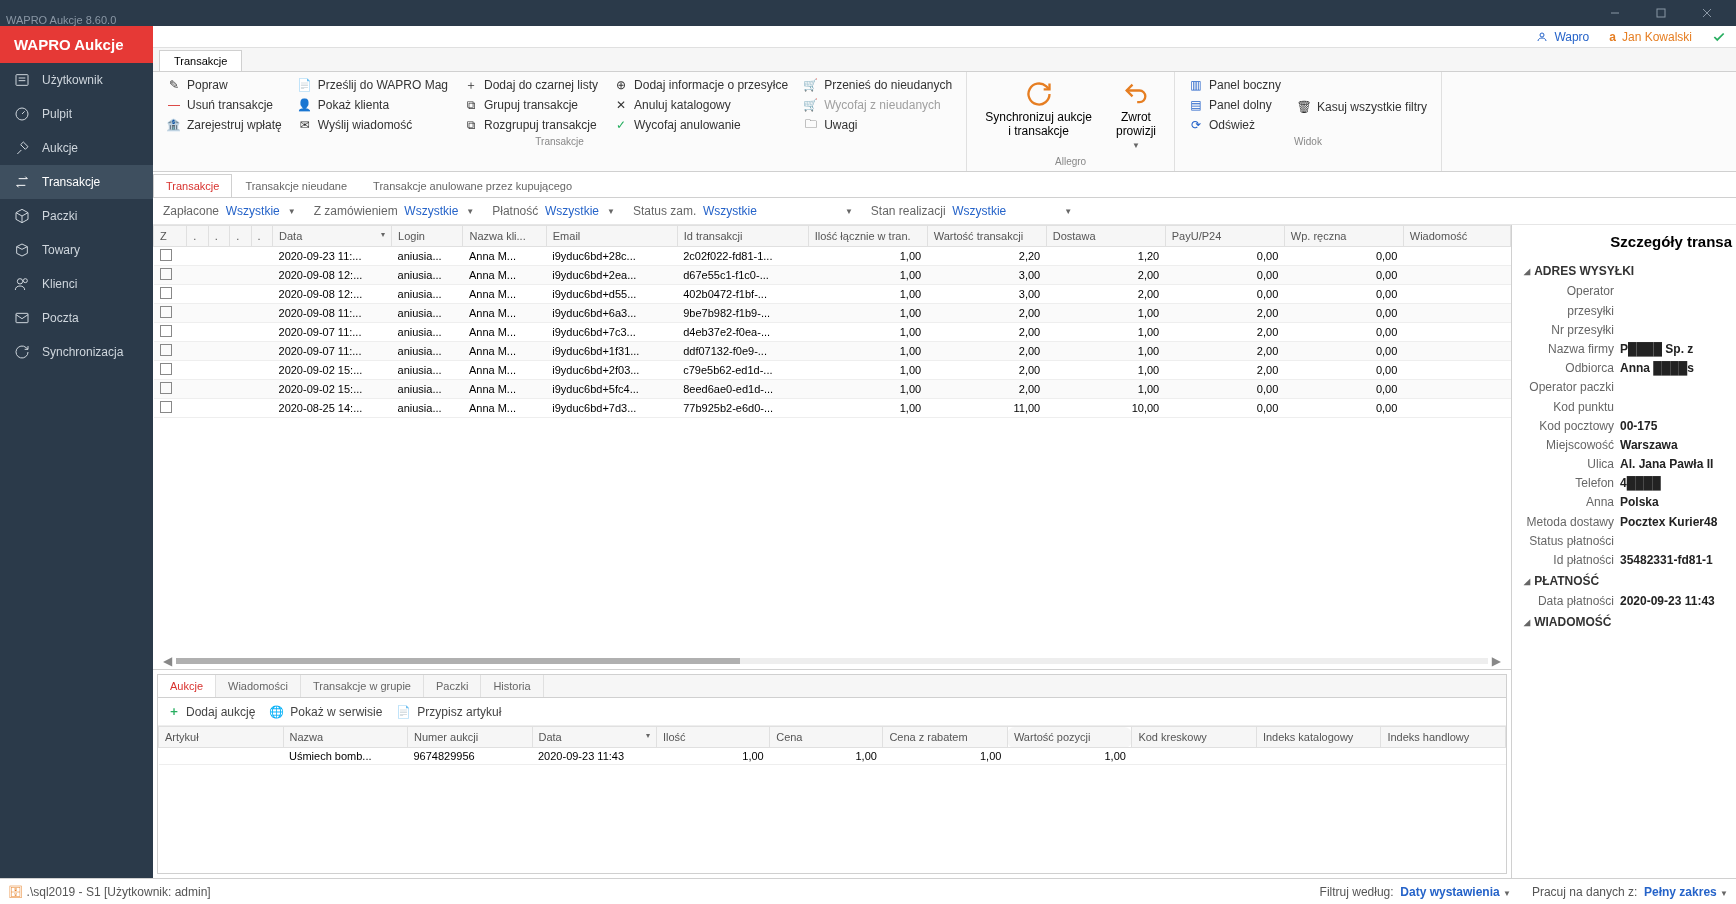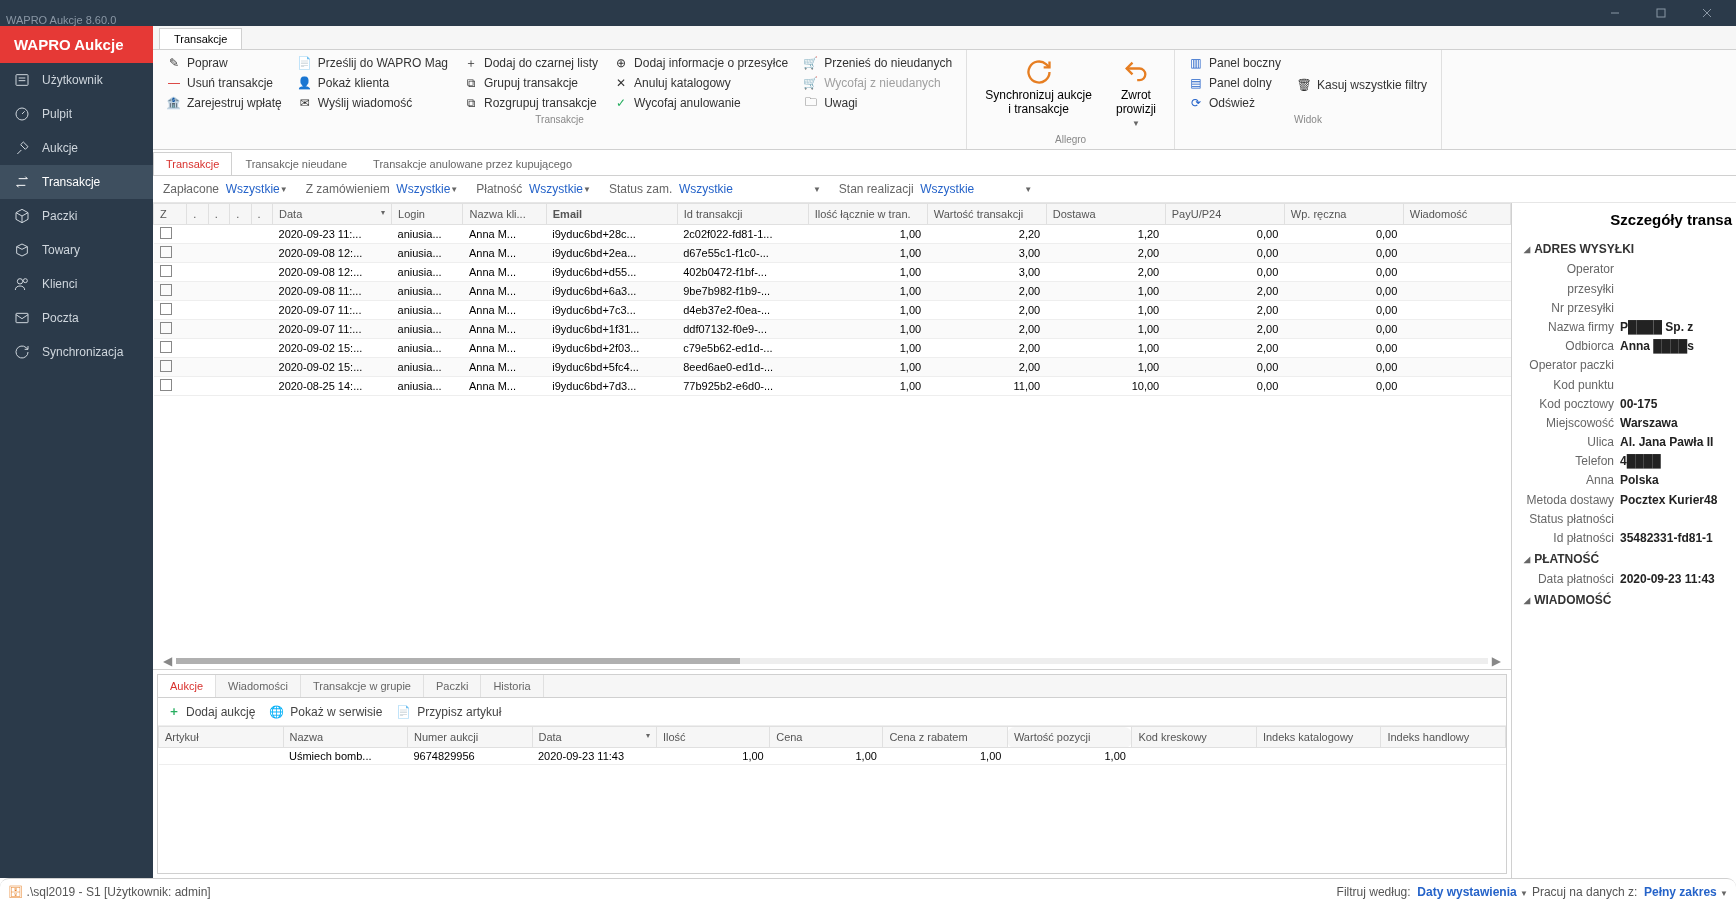--- a/index.html
+++ b/index.html
@@ -47,21 +47,21 @@
 .ribbon-cols { display: flex; gap: 4px; }
 
 
 .sub-tabs { display: flex; border-bottom: 1px solid #d0d0d0; background: #fff; }
 .sub-tab { padding: 5px 12px; font-size: 11px; border: 1px solid transparent; border-bottom: none; margin-top: 2px; cursor: pointer; }
 .sub-tab.active { color: #d8322e; border-color: #d0d0d0; background: #fff; }
 .sub-tab:not(.active) { color: #666; }
 
 
 .filter-bar { display: flex; align-items: center; gap: 18px; padding: 6px 10px; border-bottom: 1px solid #e6e6e6; font-size: 11px; color: #666; }
-.filter-bar .combo { color: #2563c9; display: inline-flex; align-items: center; gap: 0; }
+.filter-bar .combo { color: #2563c9; display: inline-flex; align-items: center; gap: 8px; }
 
 
 .work-area { display: flex; flex: 1; min-height: 0; }
 .main-panel { flex: 1; display: flex; flex-direction: column; min-width: 0; }
 .detail-panel { width: 225px; border-left: 1px solid #d0d0d0; padding: 8px 0 0 12px; overflow: hidden; font-size: 11px; }
 
 
 .grid-wrap { flex: 1; overflow: hidden; border-bottom: 1px solid #d0d0d0; display: flex; flex-direction: column; min-height: 0; }
 .grid { border-collapse: collapse; width: 100%; table-layout: fixed; }
 .grid th { background: #f6f6f6; border: 1px solid #e0e0e0; padding: 4px 6px; font-weight: 400; font-size: 11px; text-align: left; color: #555; white-space: nowrap; overflow: hidden; text-overflow: ellipsis; }
@@ -84,22 +84,22 @@
 .bottom-toolbar .tool { display: flex; align-items: center; gap: 6px; cursor: pointer; color: #444; }
 
 
 .detail-title { font-size: 15px; font-weight: 700; text-align: right; padding-right: 4px; margin-bottom: 10px; }
 .detail-section { font-size: 11px; font-weight: 700; color: #333; padding: 4px 0; display: flex; align-items: center; gap: 4px; }
 .detail-row { display: flex; font-size: 11px; line-height: 1.6; }
 .detail-row .lbl { width: 96px; text-align: right; color: #666; padding-right: 6px; }
 .detail-row .val { font-weight: 700; color: #222; white-space: nowrap; }
 
 
-.status-bar { height: 26px; display: flex; align-items: center; justify-content: space-between; padding: 0 8px; background: #fff; border-top: 1px solid #d0d0d0; font-size: 11px; color: #555; border-radius: 9px; }
-.status-right { display: flex; align-items: flex-end; gap: 4px; }
+.status-bar { height: 26px; display: flex; align-items: center; justify-content: space-between; padding: 0 8px; background: #fff; border-top: 1px solid #d0d0d0; font-size: 11px; color: #555; }
+.status-right { display: flex; align-items: flex-end; gap: 21px; }
 .status-right .link { color: #2563c9; font-weight: 600; }
 
 .tri { font-size: 8px; color: #666; }
 </style>
 </head>
 <body>
 
 <div class="titlebar">
   <span class="title">WAPRO Aukcje 8.60.0</span>
   <div class="win-controls">
@@ -208,20 +208,38 @@
               <path d="M21 12a9 9 0 1 1-3-6.7L21 8"></path>
               <polyline points="21 3 21 8 16 8"></polyline>
             </svg>
           </span>
           <span>Synchronizacja</span>
         </div>
       </div>
   </div>
 
   <div class="content">
+    <div class="user-bar">
+      <span class="chip">
+        <svg width="12" height="12" viewBox="0 0 24 24" fill="none" stroke="#2563c9" stroke-width="2">
+            <circle cx="12" cy="8" r="4"></circle>
+            <path d="M4 20c0-4 4-6 8-6s8 2 8 6"></path>
+          </svg>
+        <span>Wapro</span>
+      </span>
+      <span class="chip orange">
+        <span style="font-weight:700;color:#e67e22">a</span>
+        <span>Jan Kowalski</span>
+      </span>
+      <span class="chip green">
+        <svg width="14" height="14" viewBox="0 0 24 24" fill="none" stroke="#27ae60" stroke-width="3">
+            <polyline points="4 12 9 17 20 6"></polyline>
+          </svg>
+      </span>
+    </div>
 
     <div class="main-tabs">
       <div class="main-tab">Transakcje</div>
     </div>
 
     <div class="ribbon">
       <div class="ribbon-group" style="flex:0 0 auto">
         <div class="ribbon-cols">
           <div class="ribbon-rows">
             <div class="ribbon-btn">
@@ -384,21 +402,21 @@
             <thead>
                 <tr id="grid-head">
                   <th style="width: 28px;">Z</th>
                   <th style="width: 18px;">.</th>
                   <th style="width: 18px;">.</th>
                   <th style="width: 18px;">.</th>
                   <th style="width: 18px;">.</th>
                   <th style="width: 100px;">Data <span class="tri" style="float:right">▾</span></th>
                   <th style="width: 60px;">Login</th>
                   <th style="width: 70px;">Nazwa kli...</th>
-                  <th style="width: 110px; font-weight: bold;">Email</th>
+                  <th style="width: 110px;">Email</th>
                   <th style="width: 110px;">Id transakcji</th>
                   <th style="width: 100px;">Ilość łącznie w tran.</th>
                   <th style="width: 100px;">Wartość transakcji</th>
                   <th style="width: 100px;">Dostawa</th>
                   <th style="width: 100px;">PayU/P24</th>
                   <th style="width: 100px;">Wp. ręczna</th>
                   <th style="width: 90px;">Wiadomość</th>
                 </tr>
               </thead>
             <tbody id="grid-body">

